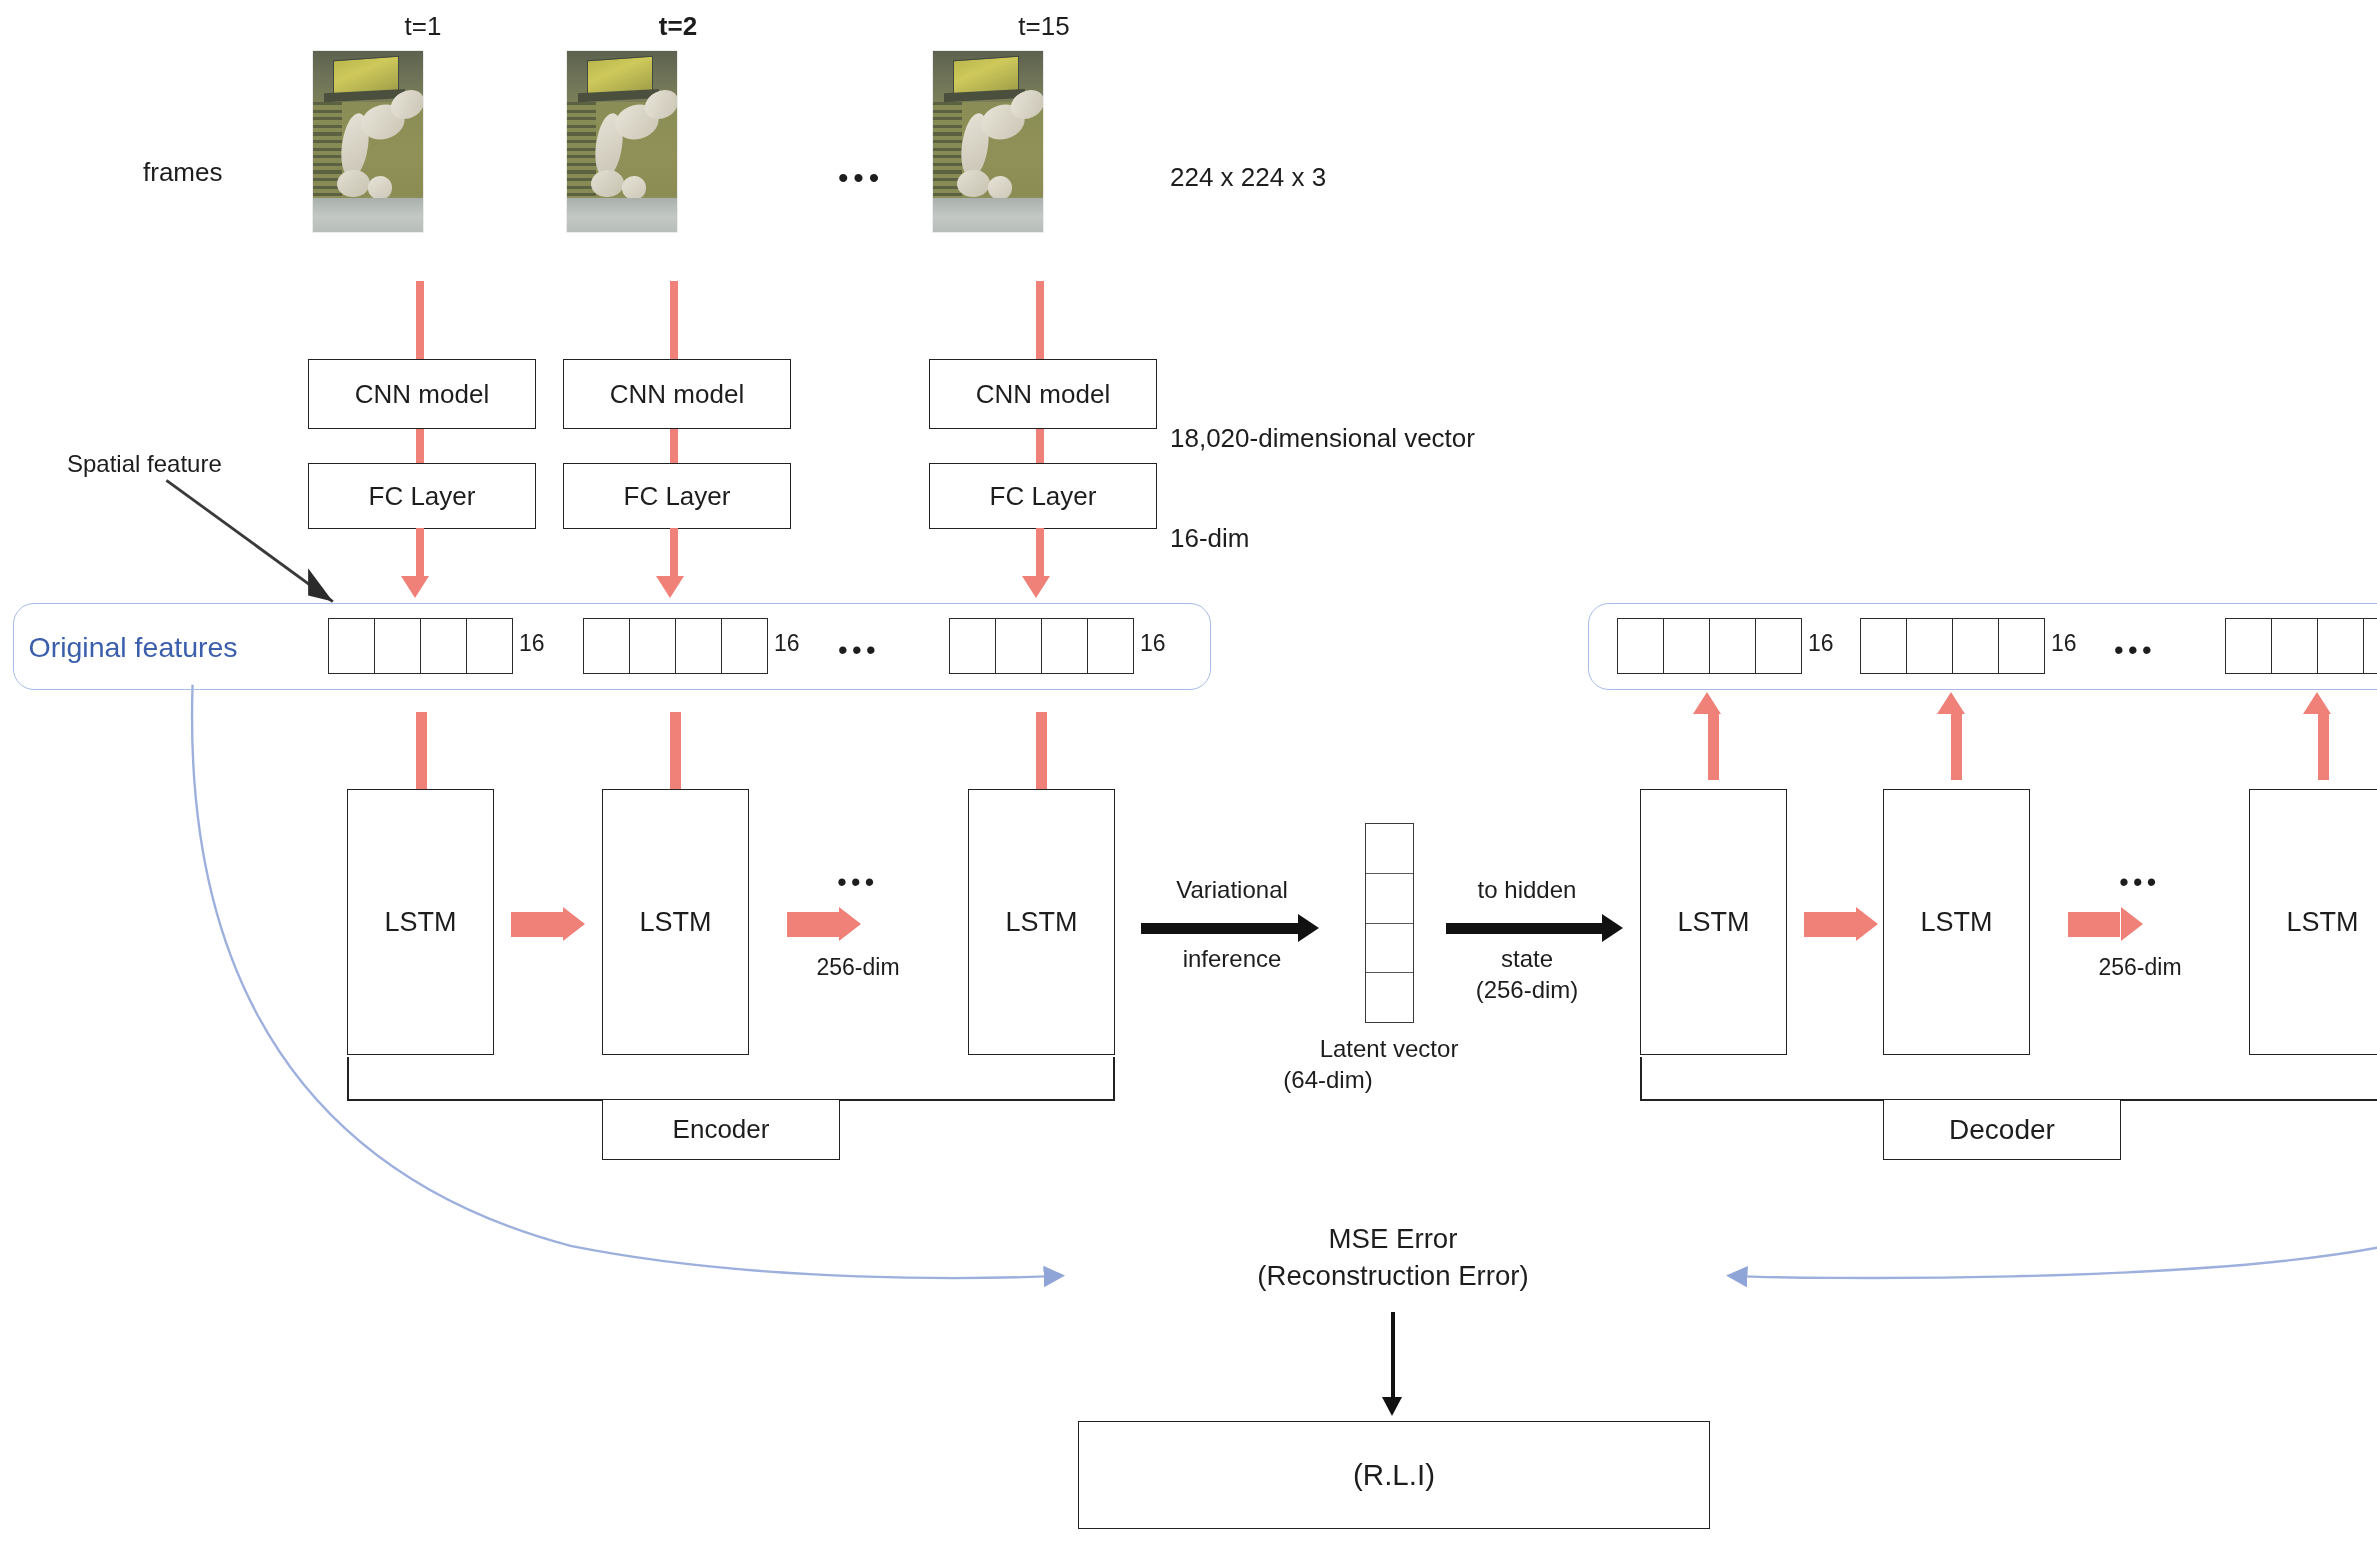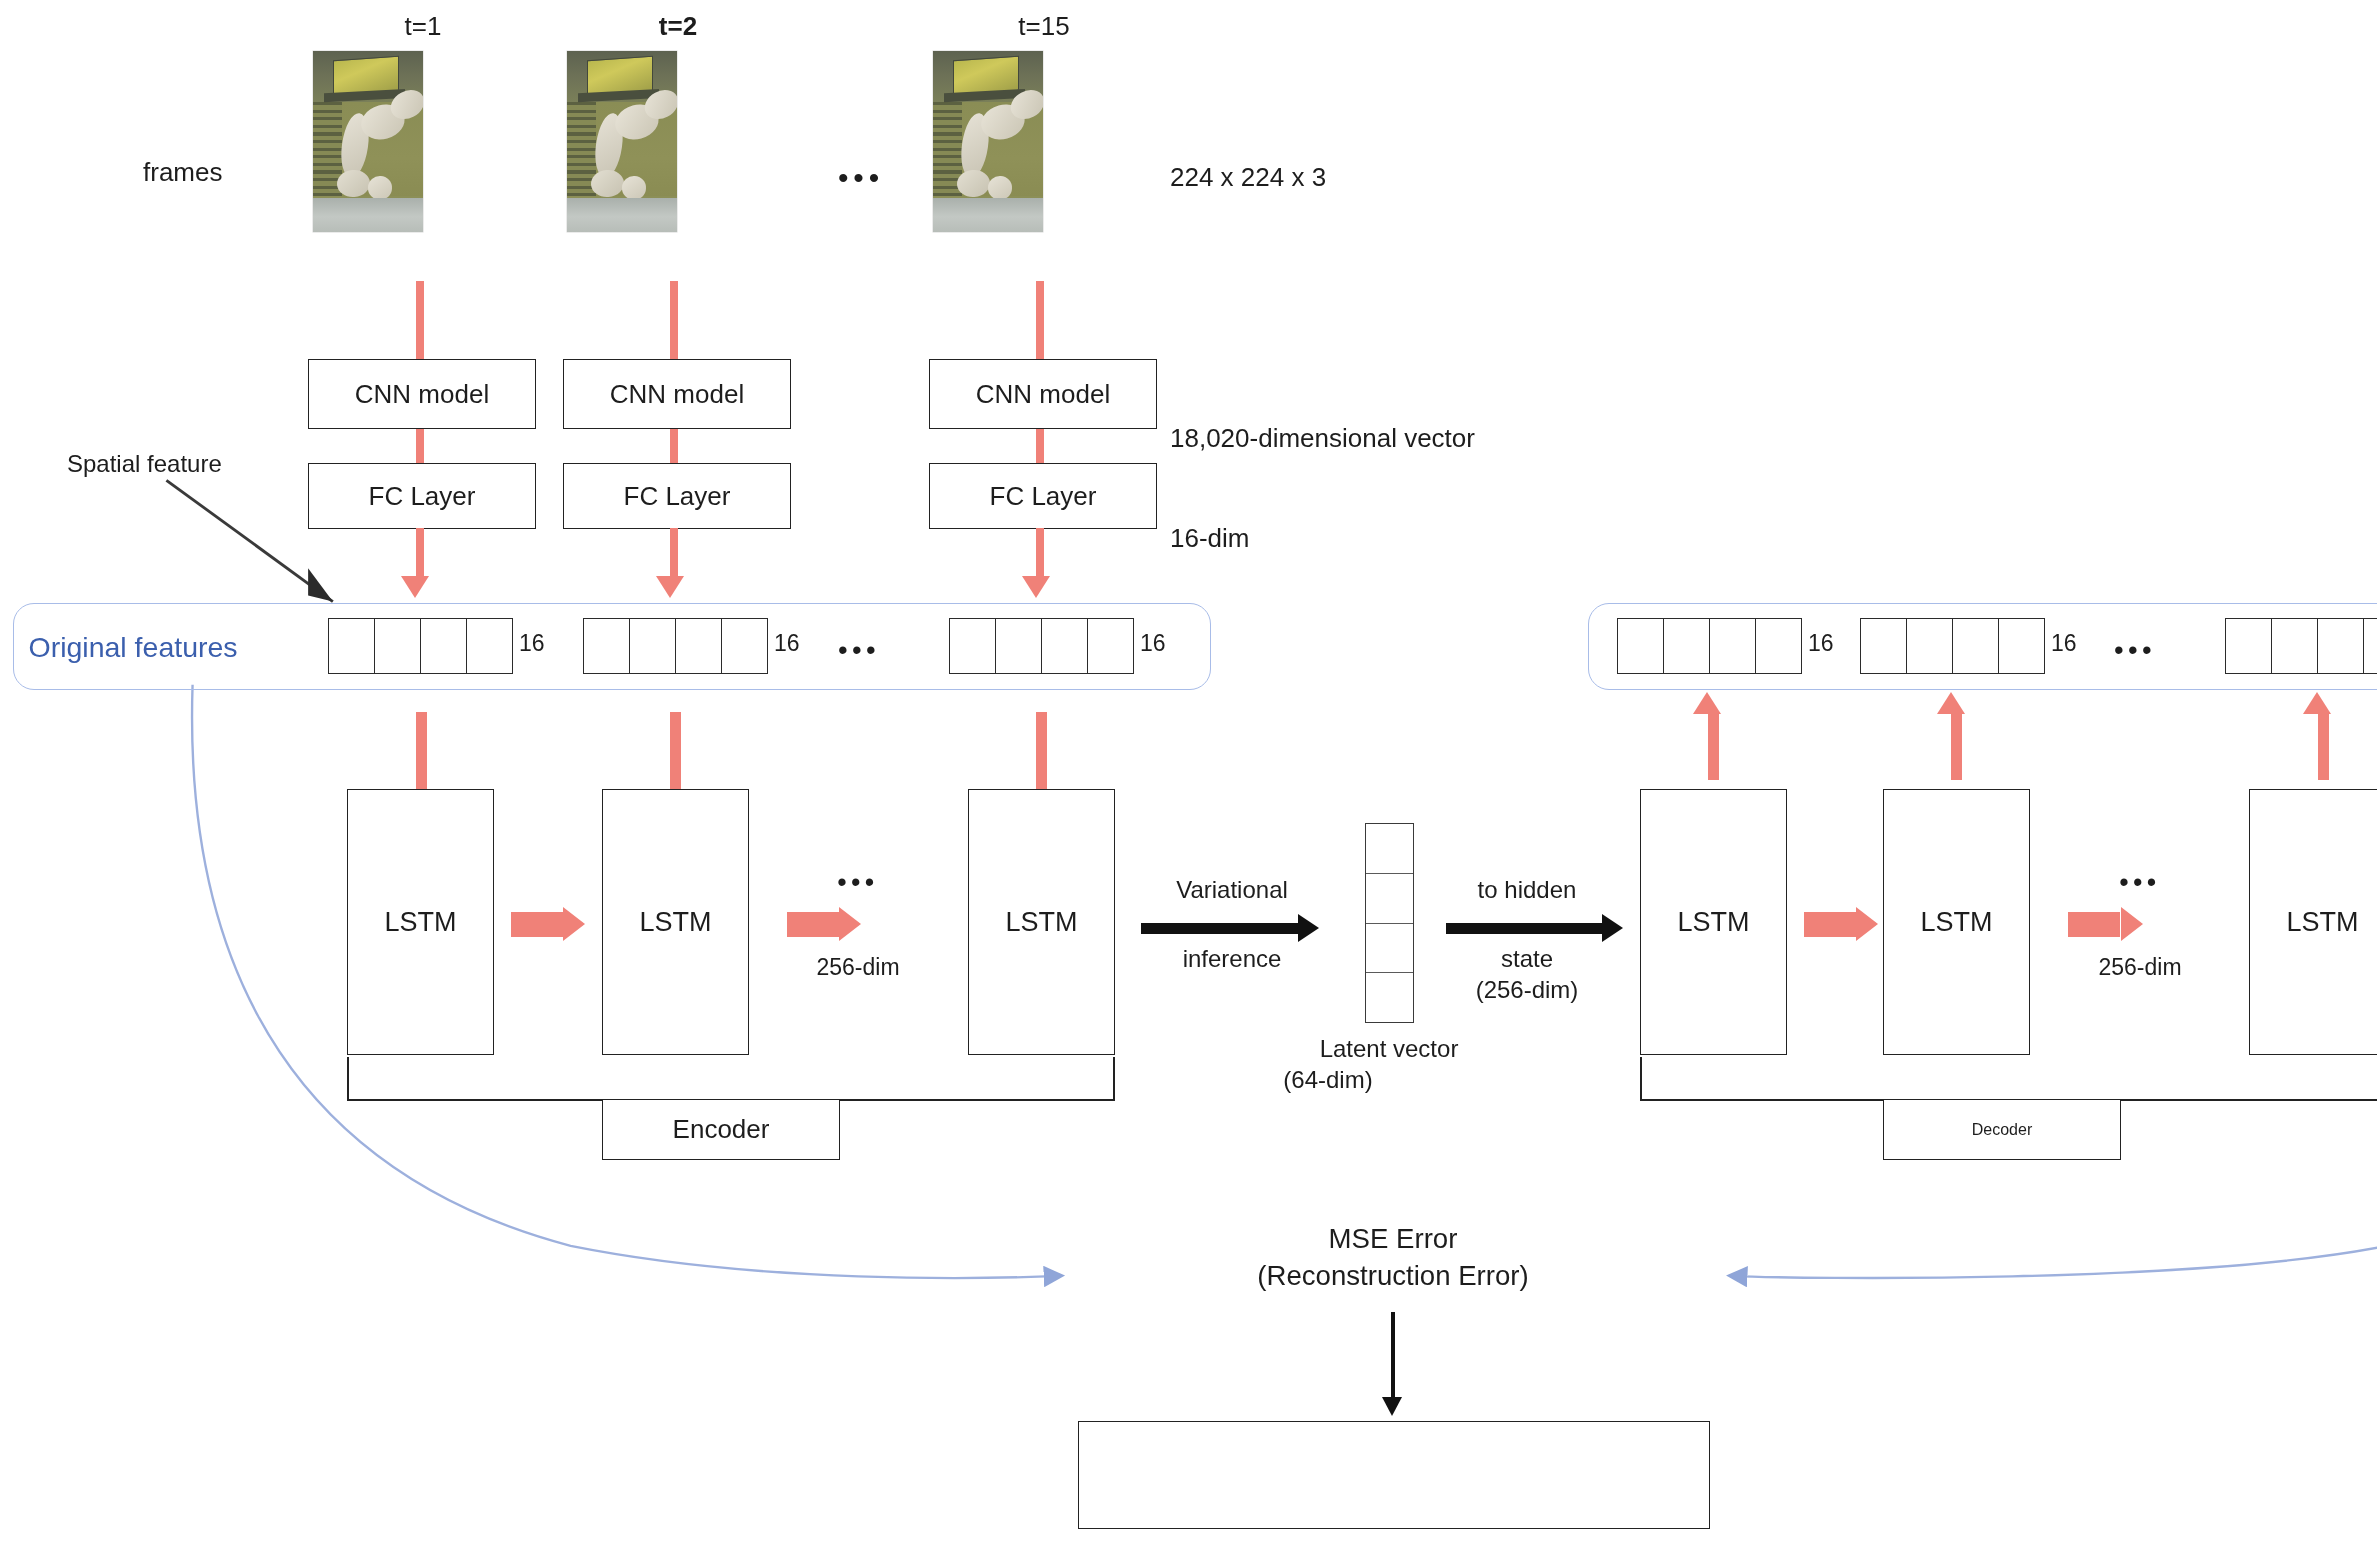--- a/index.html
+++ b/index.html
@@ -371,21 +371,21 @@
   <div class="rshaft-h" style="left:1804px;top:912px;width:52px;height:25px;"></div>
   <div class="rhead-right" style="left:1856px;top:907px;"></div>
 
   <div class="rshaft-h" style="left:2068px;top:912px;width:52px;height:25px;"></div>
   <div class="rhead-right" style="left:2121px;top:907px;"></div>
 
   <div class="txt mid" style="left:2140px;top:882px;font-size:27px;letter-spacing:4.3px;">•••</div>
   <div class="txt center" style="left:2140px;top:953px;font-size:23px;">256-dim</div>
 
   <div class="bracket" style="left:1640px;top:1057px;width:757px;height:44px;"></div>
-  <div class="box" style="left:1883px;top:1099px;width:238px;height:61px;font-size:16px;">
+  <div class="box" style="left:1883px;top:1099px;width:238px;height:61px;font-size:28px;">
     <span>Decoder</span>
   </div>
 
   <div class="rshaft-v" style="left:1708px;top:713px;width:10.5px;height:67px;"></div>
   <div class="rhead-up" style="left:1693px;top:692px;"></div>
   <div class="rshaft-v" style="left:1951px;top:713px;width:10.5px;height:67px;"></div>
   <div class="rhead-up" style="left:1937px;top:692px;"></div>
   <div class="rshaft-v" style="left:2318px;top:713px;width:10.5px;height:67px;"></div>
   <div class="rhead-up" style="left:2303px;top:692px;"></div>
 
@@ -417,17 +417,18 @@
   </div>
 
   <div class="txt center" style="left:1393px;top:1222px;font-size:27.6px;">MSE Error</div>
   <div class="txt center" style="left:1393px;top:1259px;font-size:27.6px;">(Reconstruction Error)</div>
 
   <div class="bshaft-v" style="left:1391px;top:1312px;width:3.8px;height:90px;"></div>
   <div class="bhead-down" style="left:1382px;top:1397px;"></div>
 
   <div class="box rli" style="left:1078px;top:1421px;width:632px;height:108px;">
     <div>
+      <div>(R.L.I)</div>
     </div>
   </div>
 
 </div>
 
 
 </body></html>

